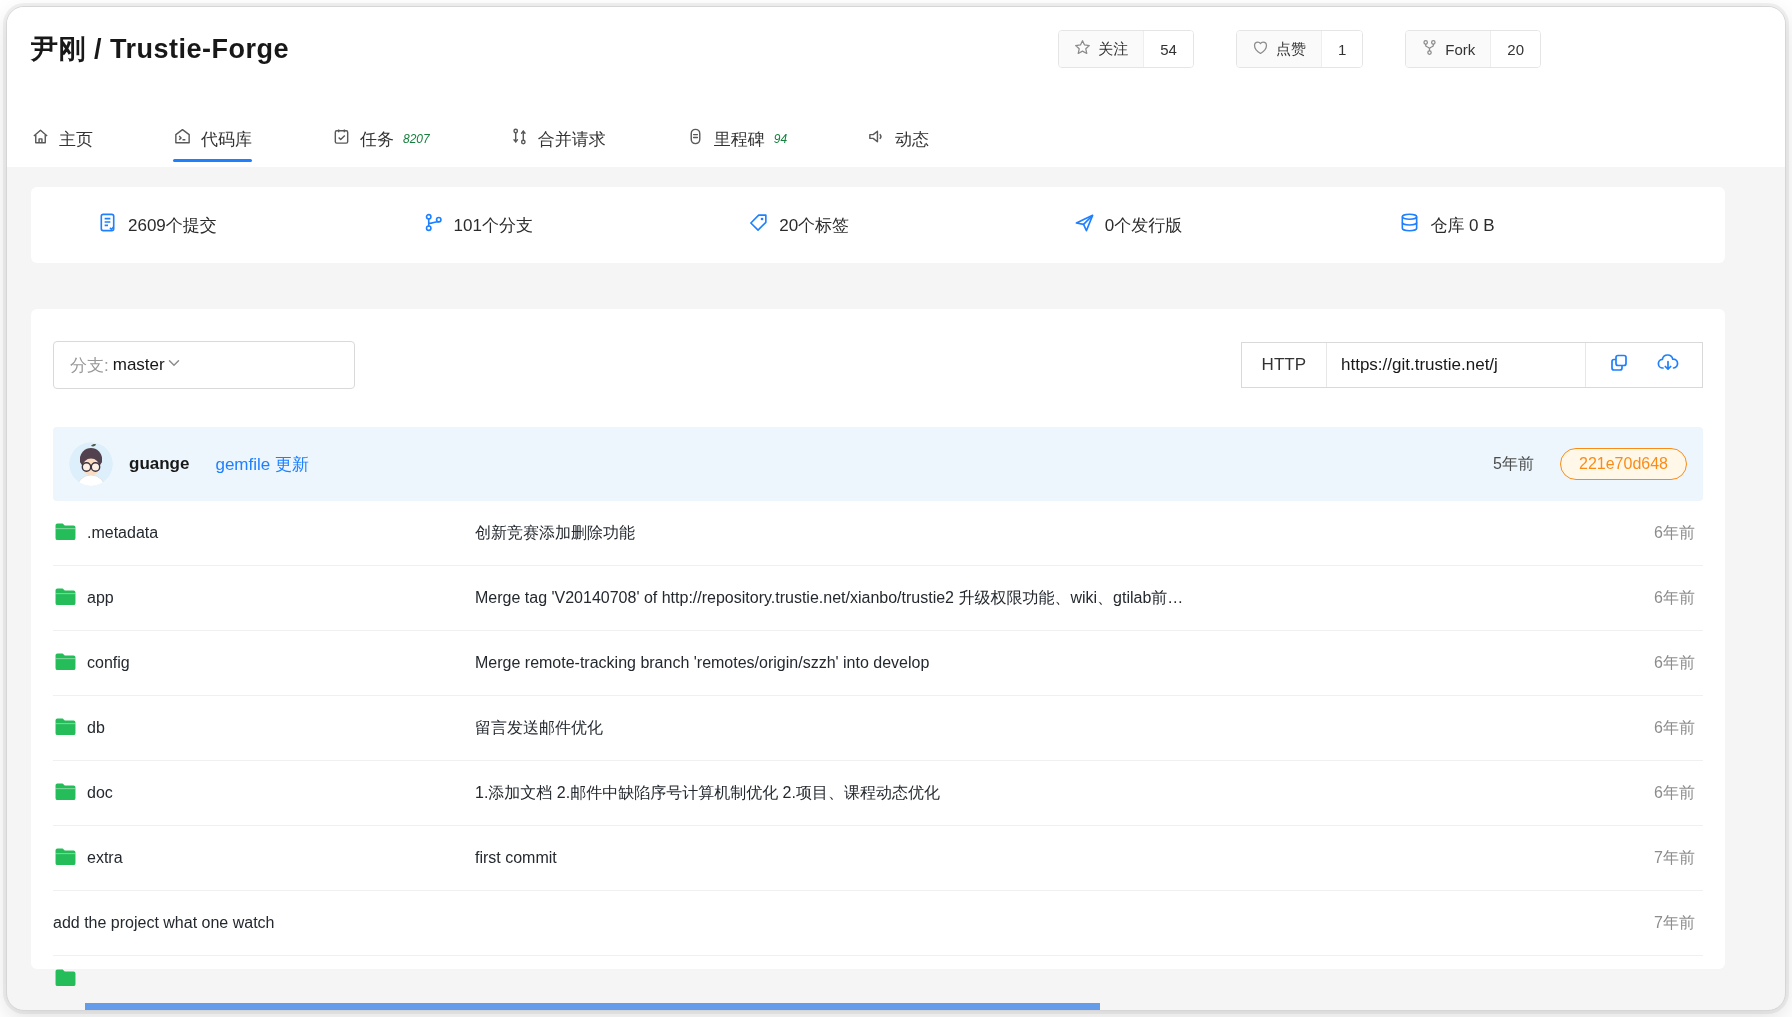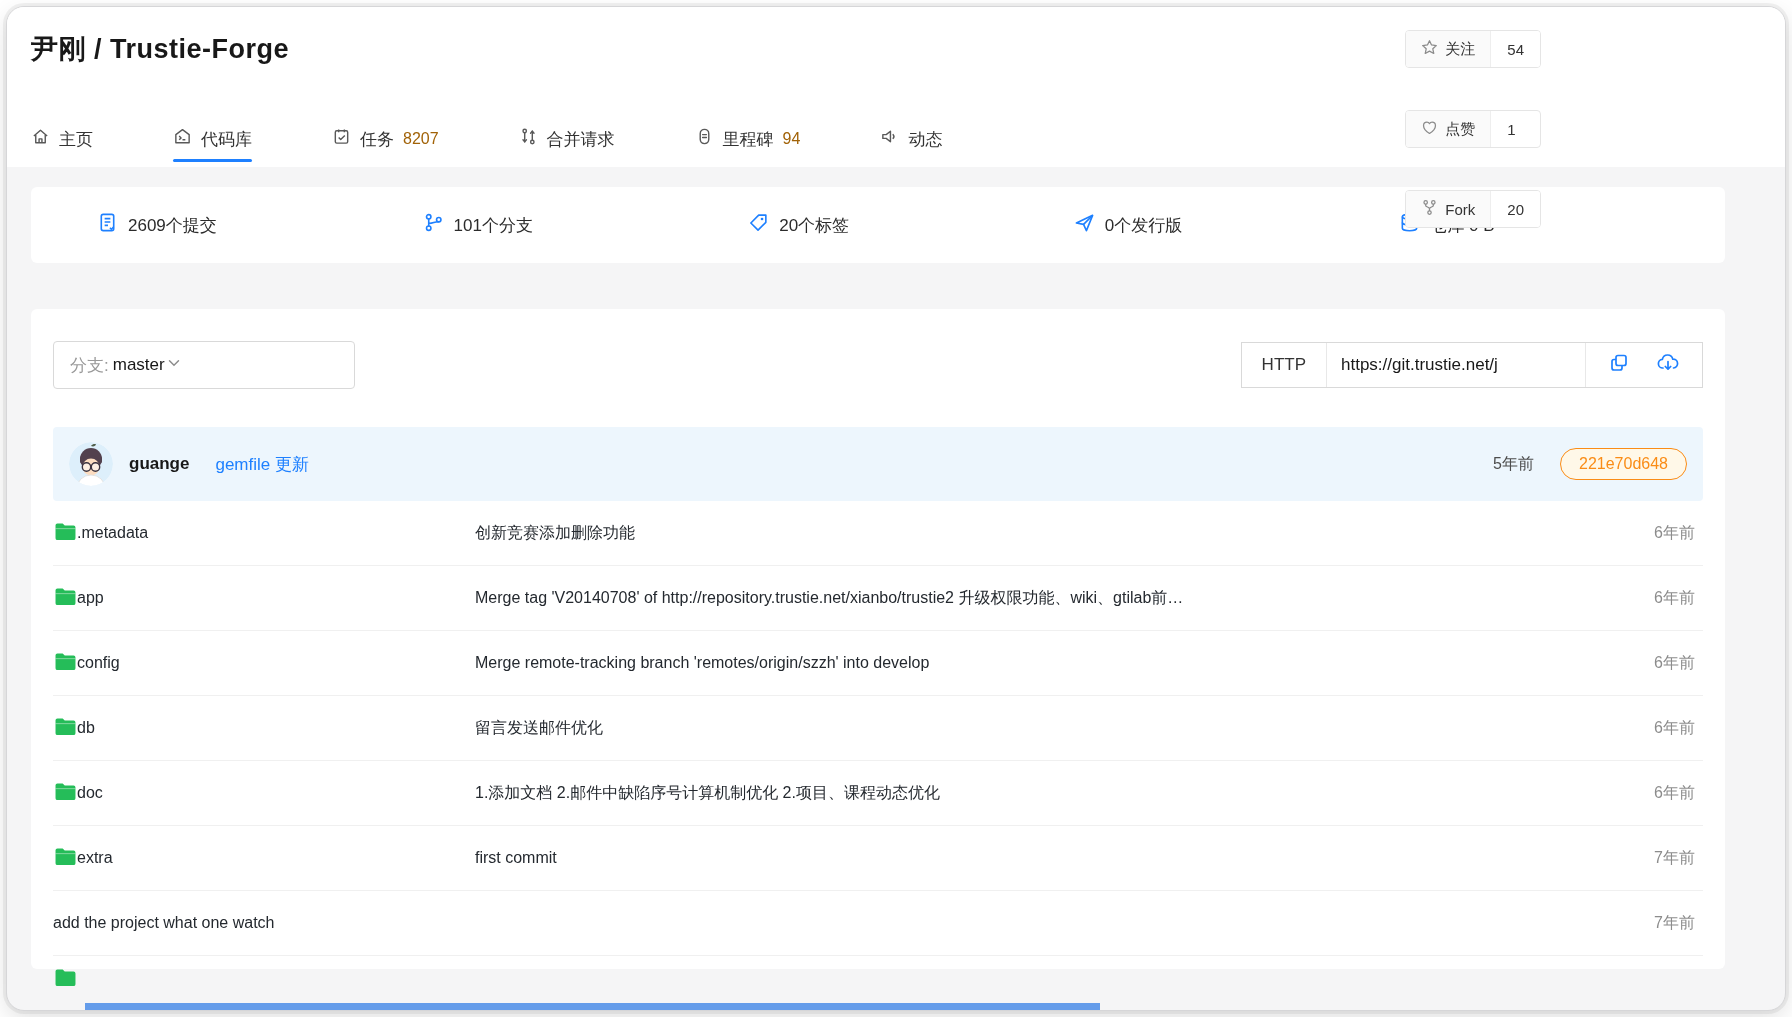--- a/index.html
+++ b/index.html
@@ -5,29 +5,29 @@
   * { margin:0; padding:0; box-sizing:border-box; }
   html,body { width:1792px; height:1017px; background:#fff; font-family:"Liberation Sans","DejaVu Sans",sans-serif; }
   .window {
     position:absolute; inset:6px; border-radius:18px; background:#f5f5f6;
     border:1px solid #d6d6d8; box-shadow:0 0 0 3px rgba(0,0,0,.05), 0 8px 24px rgba(0,0,0,.12);
     overflow:hidden;
   }
   
   .hdr { position:relative; height:160px; background:#fff; }
   .title { position:absolute; left:24px; top:24px; font-size:27px; font-weight:600; color:#181818; letter-spacing:.5px; }
-  .actions { position:absolute; top:23px; right:244px; display:flex; gap:42px;flex-direction:column; }
+  .actions { position:absolute; top:23px; right:244px; display:flex; gap:42px; }
   .abtn { display:flex; height:38px; border:1px solid #e5e5e5; border-radius:4px; overflow:hidden; cursor:pointer; background:#fff; font-size:15px; color:#333; }
   .abtn .seg-label { display:flex; align-items:center; gap:7px; padding:0 15px; background:#fafafa; }
   .abtn .seg-count { display:flex; align-items:center; padding:0 16px; background:#fff; border-left:1px solid #eee; }
   .abtn svg { color:#8c8c8c; }
   .tabs { position:absolute; left:24px; bottom:0; display:flex; gap:80px; }
   .tab { position:relative; display:flex; align-items:center; gap:9px; padding-bottom:16px; font-size:17px; color:#333; cursor:pointer; }
   .tab svg { color:#595959; }
-  .tab .cnt { color:#a16207; font-size:16px; }
+  .tab .cnt { color:#15803d; font-size:12px;font-style:italic; }
   .tab.active::after { content:""; position:absolute; left:0; right:0; bottom:5px; height:3px; background:#1e80ff; border-radius:2px; }
   
   .stats { margin:20px 60px 0 24px; height:76px; background:#fff; border-radius:6px; display:flex; align-items:center; padding-left:66px; }
   .stat { flex:1; display:flex; align-items:center; gap:10px; font-size:17px; color:#2b2b2b; font-weight:500; cursor:pointer; }
   .stat svg { color:#1e80ff; flex:none; }
   
   .main { margin:46px 60px 0 24px; height:660px; background:#fff; border-radius:6px; }
   .toolbar { display:flex; justify-content:space-between; align-items:center; padding:32px 22px 0; }
   .branch { width:302px; height:48px; border:1px solid #d9d9d9; border-radius:4px; background:#fff;
             display:flex; align-items:center; padding:0 16px; font-size:17px; color:#181818; cursor:pointer; }
@@ -44,21 +44,21 @@
   .avatar { width:44px; height:44px; border-radius:50%; flex:none; }
   .commit .author { font-size:17px; font-weight:700; color:#181818; margin:0 26px 0 16px; cursor:pointer; }
   .commit .msg { font-size:17px; color:#1e80ff; cursor:pointer; }
   .commit .time { margin-left:auto; font-size:16px; color:#4d4d4d; }
   .sha { margin-left:26px; height:32px; display:flex; align-items:center; padding:0 18px;
          border:1.5px solid #fa8c16; border-radius:16px; background:#fff8e8; color:#fa8c16; font-size:16px; cursor:pointer; }
   
   .tbl { margin:0 22px; }
   .row { display:flex; align-items:center; height:65px; border-bottom:1px solid #f0f0f0; font-size:16px; }
   .row:last-child { border-bottom:0; }
-  .fname { width:422px; display:flex; align-items:center; padding-left:1px; }
+  .fname { width:422px; display:flex; align-items:center; gap:10px; padding-left:1px; }
   .fname svg { flex:none; }
   .fname span { color:#24292f; cursor:pointer; }
   .fmsg { flex:1; color:#24292f; white-space:nowrap; overflow:hidden; text-overflow:ellipsis; cursor:pointer; padding-right:30px; }
   .ftime { width:120px; text-align:right; color:#8c8c8c; font-size:16px; padding-right:8px; }
   .row.partial { height:40px; align-items:flex-start; padding-top:12px; border-bottom:0; }
   .edge-bar { position:absolute; left:78px; bottom:0; width:1015px; height:7px; background:#4a8ce8; opacity:.85; }
 </style>
 </head>
 <body>
 

